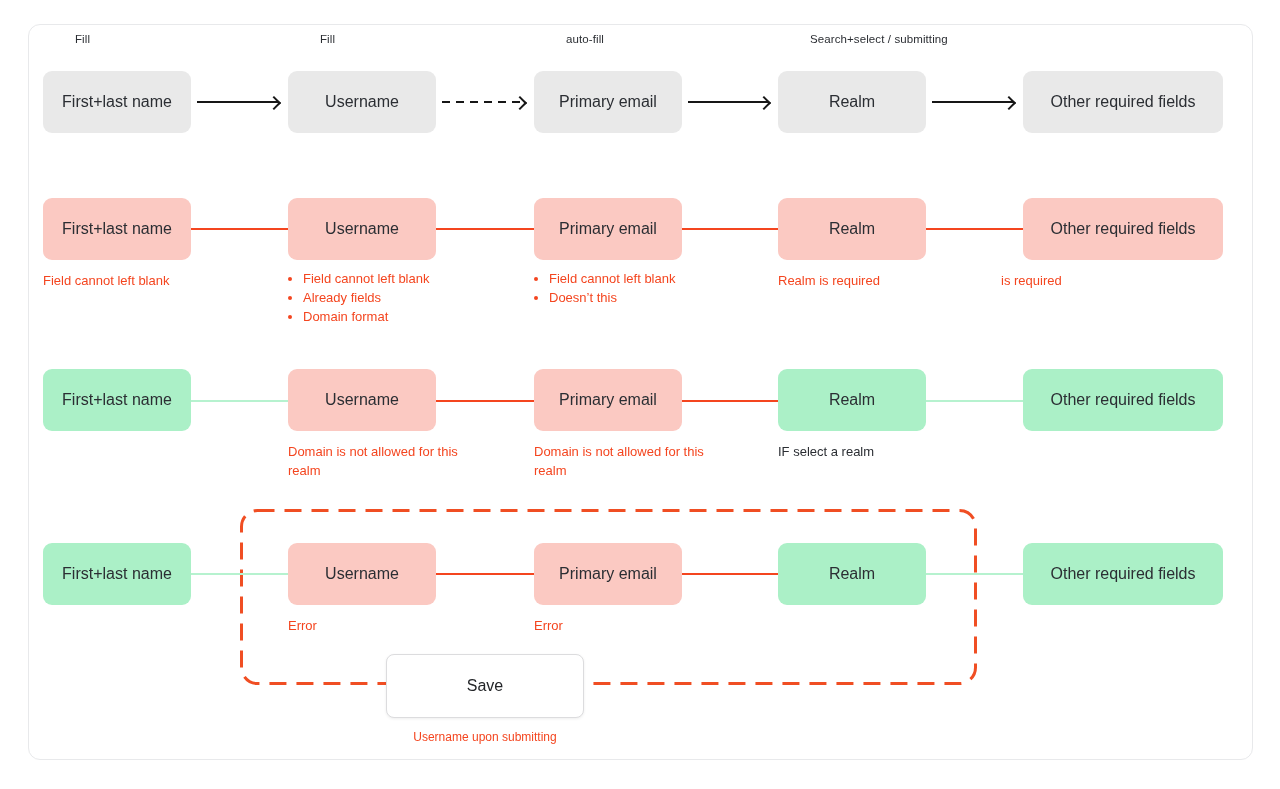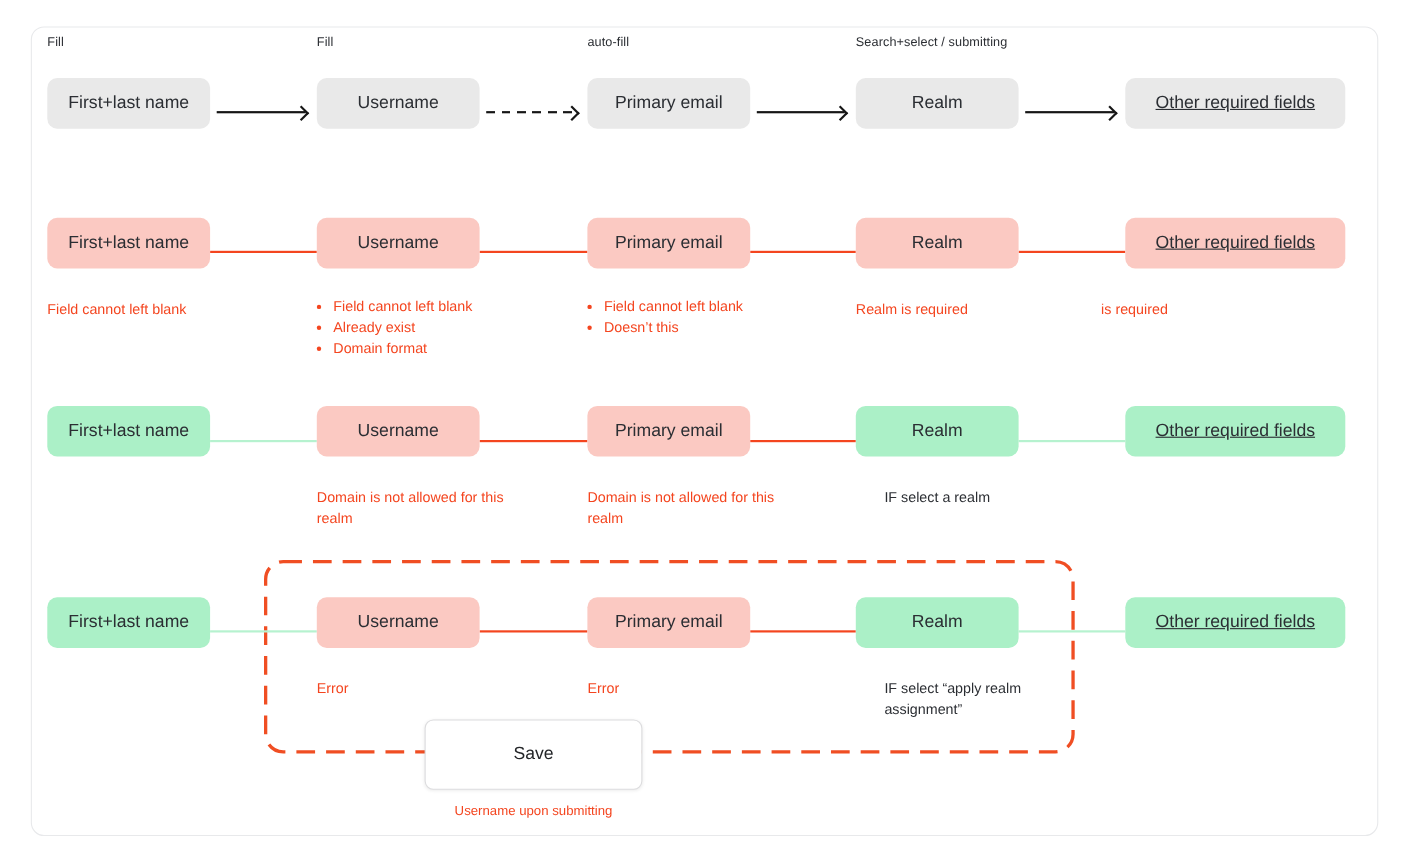--- a/index.html
+++ b/index.html
@@ -18,28 +18,28 @@
     --arrow:#161616;
     --frame:#f04e23;
   }
   .card{
     position:absolute;left:28px;top:24px;width:1225px;height:736px;
     background:#ffffff;border:1px solid #e8e9eb;border-radius:12px;
     box-sizing:border-box;
   }
   .cap{
     position:absolute;top:8px;font-size:11.5px;color:var(--text);
-    letter-spacing:.1px;z-index:2;white-space:nowrap;
+    letter-spacing:.1px;z-index:2;white-space:nowrap;margin-left:32px;
   }
   .box{
-    position:absolute;width:148px;height:46px;border-radius:9px;
+    position:absolute;width:148px;height:62px;border-radius:9px;
     display:flex;align-items:center;justify-content:center;
     font-size:16px;color:var(--text);z-index:2;text-align:center;
   }
-  .box.wide{width:200px;text-decoration:underline;}
+  .box.wide{width:200px;}
   .box.neutral{background:var(--neutral);}
   .box.error{background:var(--pink);}
   .box.ok{background:var(--green);}
   .c1{left:14px}.c2{left:259px}.c3{left:505px}.c4{left:749px}.c5{left:994px}
   .r1{top:46px}.r2{top:173px}.r3{top:344px}.r4{top:518px}
 
   
   .arr{position:absolute;top:76px;height:2px;background:var(--arrow);z-index:1;}
   .arr.dashed{
     background:repeating-linear-gradient(90deg,var(--arrow) 0 8px,transparent 8px 14px);
@@ -53,21 +53,21 @@
   .line{position:absolute;height:2px;z-index:1;}
   .line.err{background:var(--red);}
   .line.ok{background:var(--greenline);}
   .g1{left:162px;width:97px}.g2{left:407px;width:98px}
   .g3{left:653px;width:96px}.g4{left:897px;width:97px}
   .lr2{top:203px}.lr3{top:375px}.lr4{top:548px}
 
   .note{
     position:absolute;font-size:13px;line-height:19px;color:var(--red);z-index:2;
   }
-  .note.dark{color:var(--text);margin-left:26px;}
+  .note.dark{color:var(--text);}
   ul.note{margin:0;padding-left:15px;list-style:disc;}
   ul.note li{margin:0;}
 
   .frame-svg{position:absolute;left:211px;top:484px;z-index:1;overflow:visible;}
 
   .save-btn{
     position:absolute;left:357px;top:629px;width:198px;height:64px;
     background:#ffffff;border:1.5px solid #dcdcde;border-radius:8px;
     box-sizing:border-box;display:flex;align-items:center;justify-content:center;
     font-size:16px;color:#232528;z-index:3;
@@ -103,21 +103,21 @@
   <div class="box error r2 c3">Primary email</div>
   <div class="box error r2 c4">Realm</div>
   <div class="box error wide r2 c5">Other required fields</div>
   <div class="line err lr2 g1"></div>
   <div class="line err lr2 g2"></div>
   <div class="line err lr2 g3"></div>
   <div class="line err lr2 g4"></div>
   <div class="note" style="left:14px;top:246px">Field cannot left blank</div>
   <ul class="note" style="left:259px;top:244px">
     <li>Field cannot left blank</li>
-    <li>Already exist</li>
+    <li>Already fields</li>
     <li>Domain format</li>
   </ul>
   <ul class="note" style="left:505px;top:244px">
     <li>Field cannot left blank</li>
     <li>Doesn’t this</li>
   </ul>
   <div class="note" style="left:749px;top:246px">Realm is required</div>
   <div class="note" style="left:972px;top:246px">is required</div>
 
   <div class="box ok r3 c1">First+last name</div>
@@ -141,18 +141,17 @@
   <div class="box error r4 c2">Username</div>
   <div class="box error r4 c3">Primary email</div>
   <div class="box ok r4 c4">Realm</div>
   <div class="box ok wide r4 c5">Other required fields</div>
   <div class="line ok lr4 g1"></div>
   <div class="line err lr4 g2"></div>
   <div class="line err lr4 g3"></div>
   <div class="line ok lr4 g4"></div>
   <div class="note" style="left:259px;top:591px">Error</div>
   <div class="note" style="left:505px;top:591px">Error</div>
-  <div class="note dark" style="left:749px;top:591px;width:140px">IF select “apply realm assignment”</div>
 
   <div class="save-btn">Save</div>
   <div class="save-note">Username upon submitting</div>
 
 </div>
 
 </body></html>

